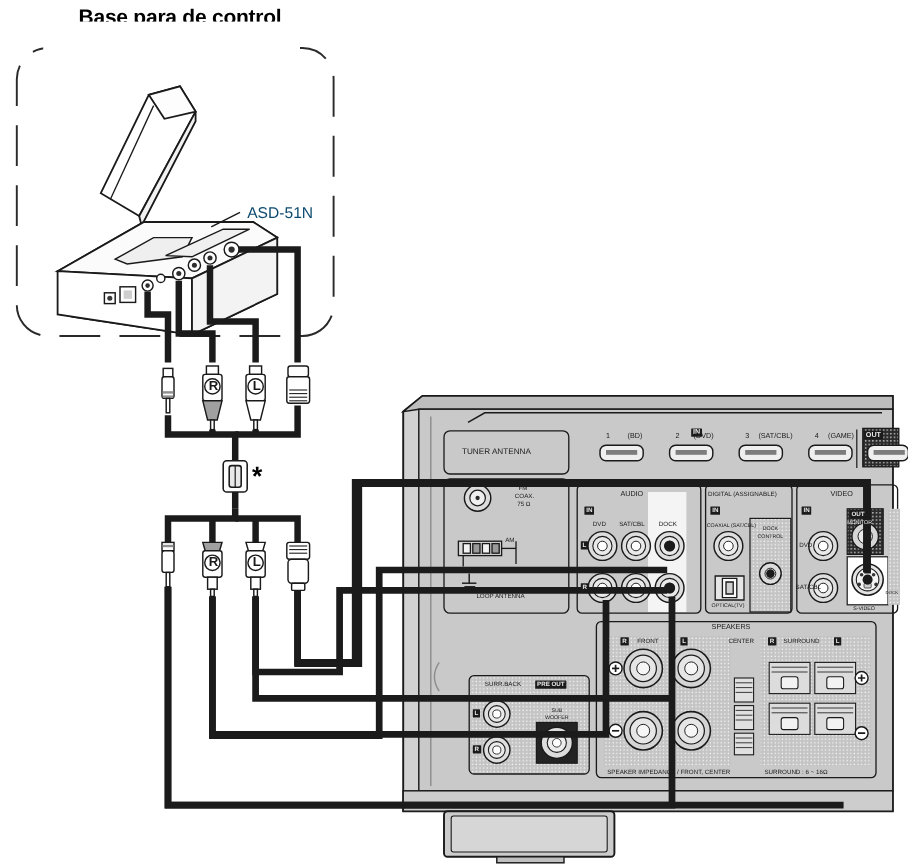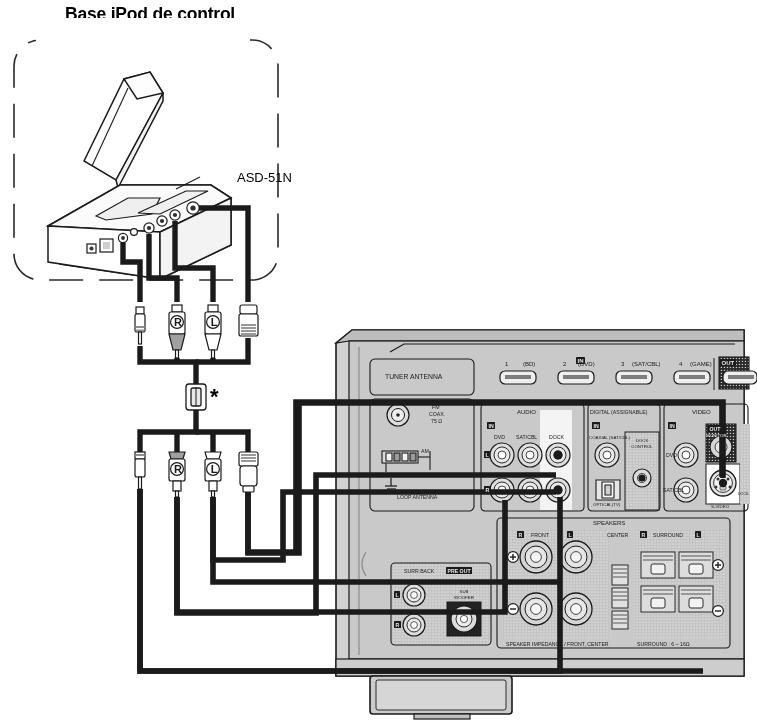--- a/index.html
+++ b/index.html
@@ -35,23 +35,22 @@
     text-align: center;
     font-weight: bold;
     font-size: 17.5px;
     line-height: 21px;
     letter-spacing: -0.2px;
     color: #000;
   }
   .lbl {
     position: absolute;
     font-size: 13px;
-    color: #000000;
+    color: #0c4a6e;
     white-space: nowrap;
-    margin-left: 31px;
   }
   .ast {
     position: absolute;
     font-size: 22px;
     font-weight: bold;
     color: #000;
     line-height: 1;
   }
   
   .p {
@@ -74,21 +73,21 @@
     border-radius: 0.5px;
     font-weight: bold;
   }
 </style>
 </head>
 <body>
 
 <div id="stage">
 
   <div class="htitle">
-    <div>Base iPod de control</div>
+    <div>Base para de control</div>
     <div>para iPod</div>
   </div>
 
   <svg class="diagram" viewBox="0 0 757 721">
     <defs>
       <pattern id="dots" width="3" height="3" patternUnits="userSpaceOnUse">
         <rect width="3" height="3" fill="#c4c4c4"></rect>
         <circle cx="1" cy="1" r="0.62" fill="#fbfbfb"></circle>
       </pattern>
       <pattern id="dotsDark" width="3" height="3" patternUnits="userSpaceOnUse">

